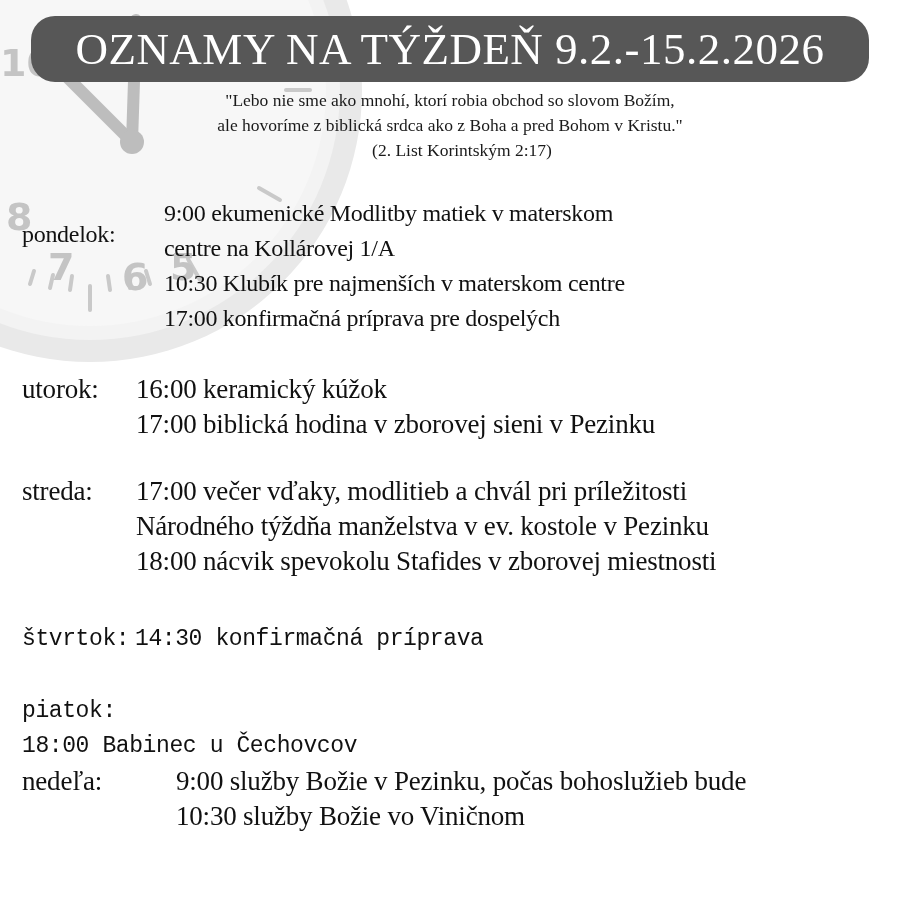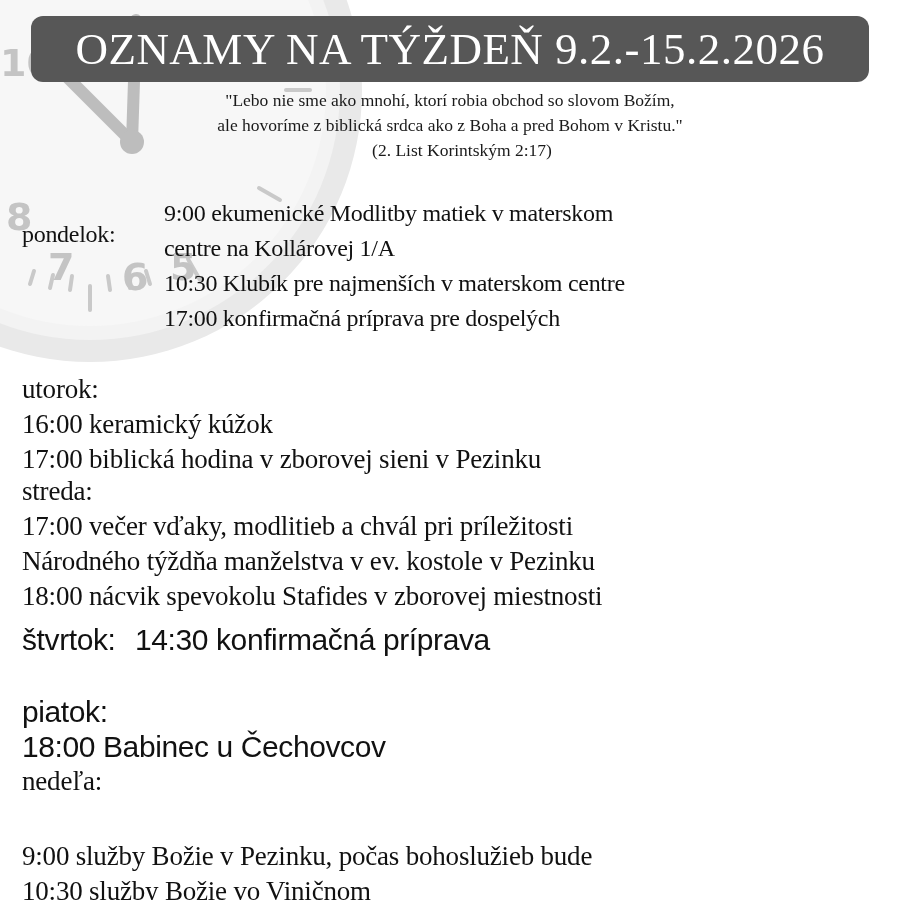--- a/index.html
+++ b/index.html
@@ -9,42 +9,42 @@
       font-family: "Liberation Serif", "DejaVu Serif", serif;
       color: #111111;
     }
     .clock-bg {
       position: absolute; left: -190px; top: -190px; width: 560px; height: 560px;
       z-index: 0;
     }
     .content { position: absolute; inset: 0; z-index: 1; }
     .title-box {
       position: absolute; left: 31px; top: 16px; width: 838px; height: 66px;
-      background: #575757; border-radius: 12px;
+      background: #575757; border-radius: 24px;
       display: flex; align-items: center; justify-content: center;
     }
     .title {
       color: #ffffff; font-size: 45px; letter-spacing: 0.5px; white-space: nowrap;
       font-family: "Liberation Serif", "DejaVu Serif", serif;
     }
     .quote {
       position: absolute; left: 0; top: 88px; width: 900px; text-align: center;
       font-size: 17.5px; line-height: 25px; color: #1a1a1a;
     }
     .quote .q-line { display: block; }
     .quote .q-ref { display: block; padding-left: 24px; }
     .day { display: flex; font-size: 24px; line-height: 35px; }
     .day-label { flex: 0 0 auto; white-space: nowrap; }
     .events { flex: 1; }
     .event { display: block; white-space: nowrap; }
     .day.mon .day-label { width: 142px; margin-top: 21px; }
     .day.mon { letter-spacing: -0.3px; }
-    .day.narrow { font-family: "Liberation Serif", "DejaVu Serif", serif; font-size: 27px; letter-spacing: -0.2px; flex-direction: column; }
+    .day.narrow { font-family: "Liberation Serif", "DejaVu Serif", serif; font-size: 27px; letter-spacing: -0.2px; }
     .day.narrow .day-label { width: 114px; }
-    .day.mid { font-family: Liberation Sans, sans-serif; font-size: 30px; letter-spacing: -0.4px; }
+    .day.mid { font-family: Liberation Mono, monospace; font-size: 23px; letter-spacing: -0.4px; }
     .day.mid .day-label { width: 113px; }
     .day-block { position: absolute; left: 22px; }
   </style>
 </head>
 <body>
 
 <svg class="clock-bg" viewBox="0 0 560 560" xmlns="http://www.w3.org/2000/svg">
   <circle cx="280" cy="280" r="272" fill="#e9e9e9"></circle>
   <circle cx="280" cy="280" r="250" fill="#f3f3f3"></circle>
   <circle cx="280" cy="280" r="236" fill="#f7f7f7"></circle>

